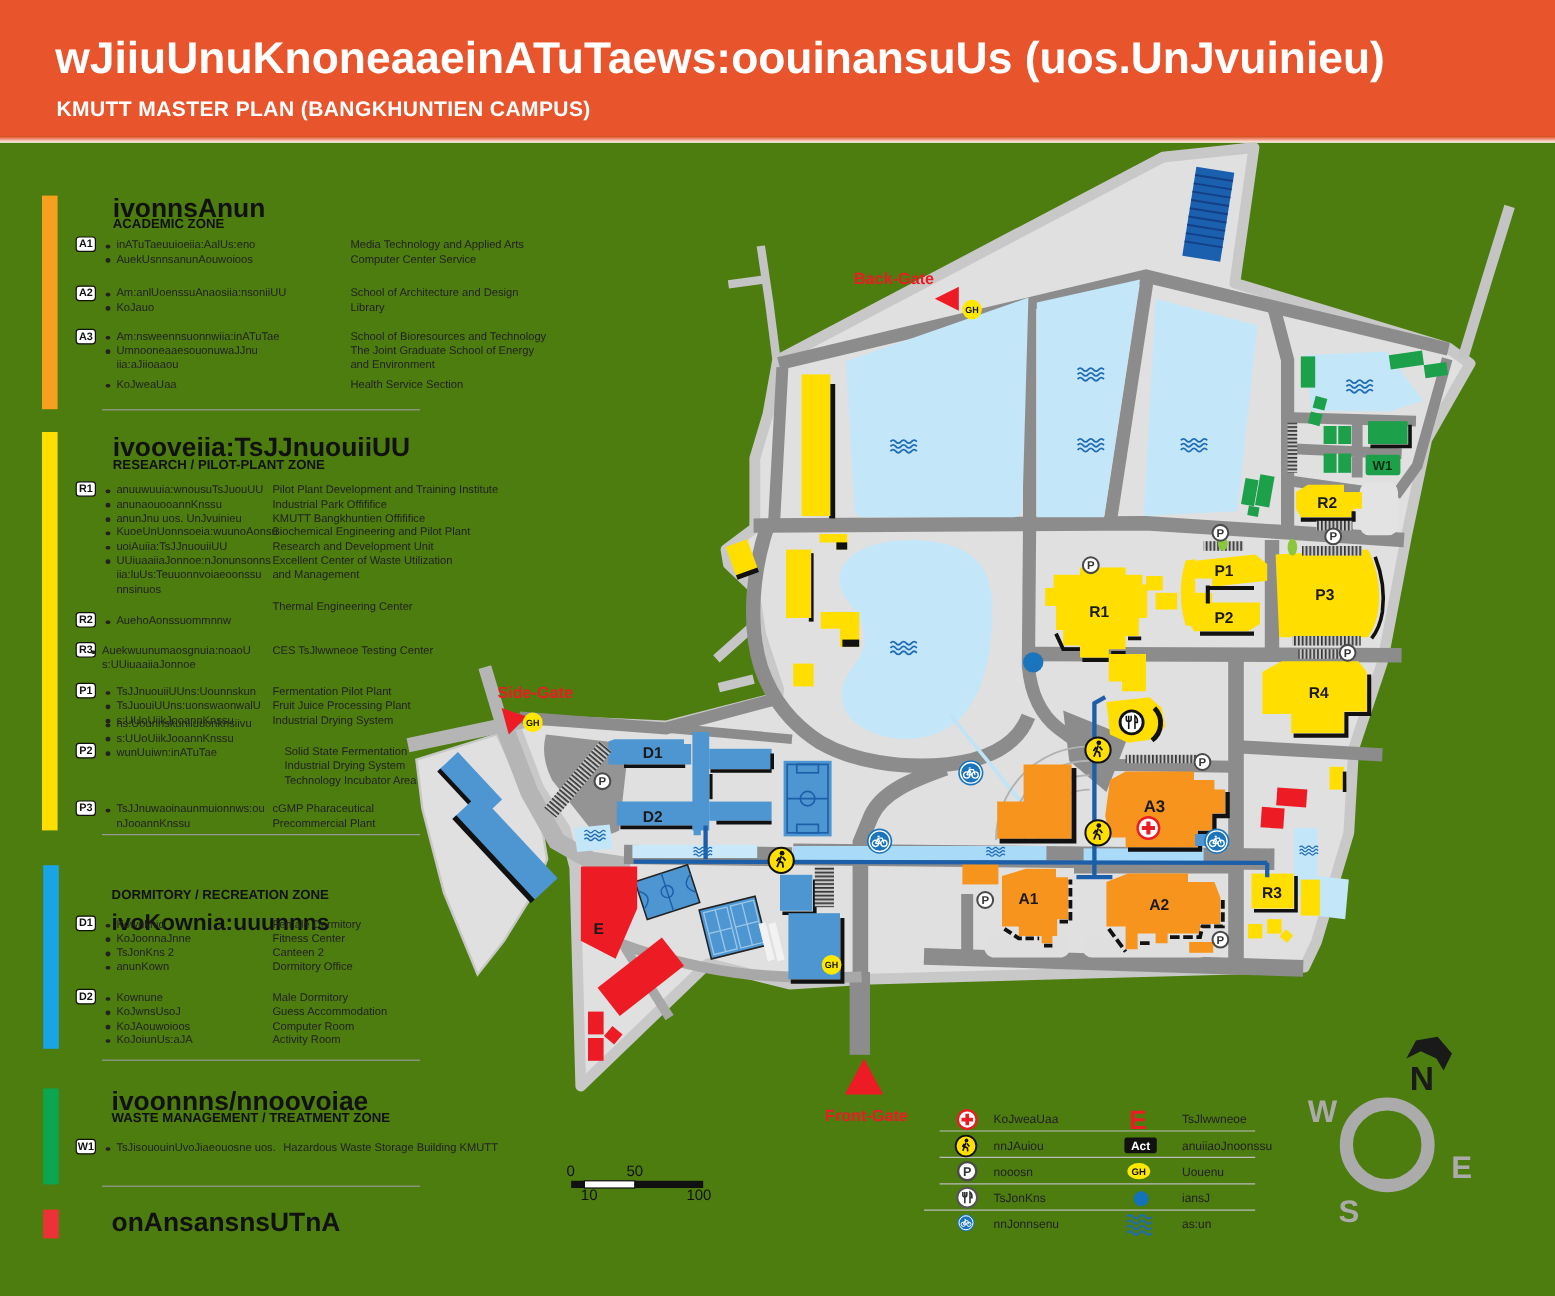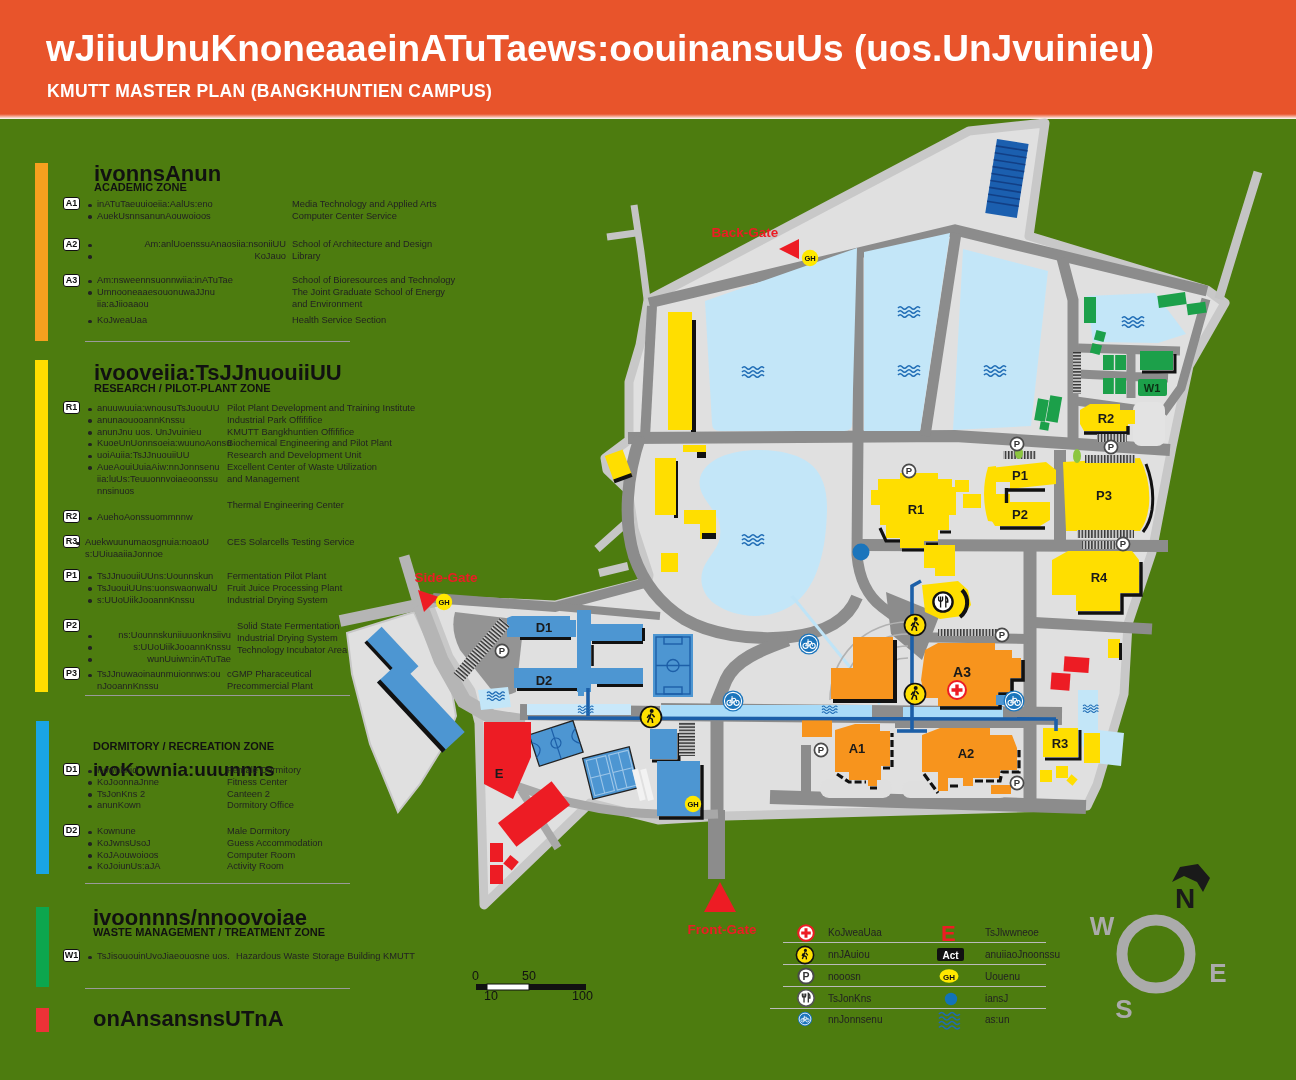--- a/index.html
+++ b/index.html
@@ -578,21 +578,21 @@
   <div class="ibox" style="left:63px;top:197px;">A1</div>
   <div class="itemgrid" style="left:86px;top:199px;width:200px;">
     <ul class="blt">
         <li class="b">inATuTaeuuioeiia:AalUs:eno</li>
         <li class="b">AuekUsnnsanunAouwoioos</li>
       </ul>
   </div>
   <div class="itemgrid" style="left:292px;top:199px;width:170px;">Media Technology and Applied Arts<br>Computer Center Service</div>
 
   <div class="ibox" style="left:63px;top:238px;">A2</div>
-  <div class="itemgrid" style="left:86px;top:239px;width:200px;text-align:right;">
+  <div class="itemgrid" style="left:86px;top:239px;width:200px;">
     <ul class="blt">
         <li class="b">Am:anlUoenssuAnaosiia:nsoniiUU</li>
         <li class="b">KoJauo</li>
       </ul>
   </div>
   <div class="itemgrid" style="left:292px;top:239px;width:170px;">School of Architecture and Design<br>Library</div>
 
   <div class="ibox" style="left:63px;top:274px;">A3</div>
   <div class="itemgrid" style="left:86px;top:275px;width:200px;">
     <ul class="blt">
@@ -617,21 +617,21 @@
   <div class="zsub" style="left:94px;top:382px;">RESEARCH / PILOT-PLANT ZONE</div>
 
   <div class="ibox" style="left:63px;top:401px;">R1</div>
   <div class="itemgrid" style="left:86px;top:403px;width:145px;">
     <ul class="blt">
         <li class="b">anuuwuuia:wnousuTsJuouUU</li>
         <li class="b">anunaouooannKnssu</li>
         <li class="b">anunJnu uos. UnJvuinieu</li>
         <li class="b">KuoeUnUonnsoeia:wuunoAonsu</li>
         <li class="b">uoiAuiia:TsJJnuouiiUU</li>
-        <li class="b">AueAouiUuiaAiw:nnJonnsenu</li>
+        <li class="b">UUiuaaiiaJonnoe:nJonunsonns</li>
         <li>iia:luUs:Teuuonnvoiaeoonssu</li>
         <li>nnsinuos</li>
       </ul>
   </div>
   <div class="itemgrid" style="left:227px;top:403px;width:230px;">Pilot Plant Development and Training Institute<br>Industrial Park Offififice<br>KMUTT Bangkhuntien Offififice<br>Biochemical Engineering and Pilot Plant<br>Research and Development Unit<br>Excellent Center of Waste Utilization<br>and Management</div>
 
   <div class="ibox" style="left:63px;top:510px;">R2</div>
   <div class="itemgrid" style="left:86px;top:512px;width:145px;">
       <ul class="blt">
         <li class="b">AuehoAonssuommnnw</li>
@@ -639,34 +639,34 @@
     </div>
   <div class="itemgrid" style="left:227px;top:500px;width:230px;">Thermal Engineering Center</div>
 
   <div class="ibox" style="left:63px;top:535px;">R3</div>
   <div class="itemgrid" style="left:74px;top:537px;width:145px;">
     <ul class="blt">
         <li class="b">Auekwuunumaosgnuia:noaoU</li>
         <li>s:UUiuaaiiaJonnoe</li>
       </ul>
   </div>
-  <div class="itemgrid" style="left:227px;top:537px;width:230px;">CES Solarcells Testing Service</div>
+  <div class="itemgrid" style="left:227px;top:537px;width:230px;">CES TsJlwwneoe Testing Center</div>
 
   <div class="ibox" style="left:63px;top:569px;">P1</div>
   <div class="itemgrid" style="left:86px;top:571px;width:145px;">
     <ul class="blt">
         <li class="b">TsJJnuouiiUUns:Uounnskun</li>
         <li class="b">TsJuouiUUns:uonswaonwalU</li>
         <li class="b">s:UUoUiikJooannKnssu</li>
       </ul>
   </div>
   <div class="itemgrid" style="left:227px;top:571px;width:230px;">Fermentation Pilot Plant<br>Fruit Juice Processing Plant<br>Industrial Drying System</div>
 
   <div class="ibox" style="left:63px;top:619px;">P2</div>
-  <div class="itemgrid" style="left:86px;top:630px;width:145px;text-align:right;">
+  <div class="itemgrid" style="left:86px;top:598px;width:145px;">
     <ul class="blt">
         <li class="b">ns:Uounnskuniiuuonknsiivu</li>
         <li class="b">s:UUoUiikJooannKnssu</li>
         <li class="b">wunUuiwn:inATuTae</li>
       </ul>
   </div>
   <div class="itemgrid" style="left:227px;top:621px;width:230px;margin-left:10px;">Solid State Fermentation<br>Industrial Drying System<br>Technology Incubator Area</div>
 
   <div class="ibox" style="left:63px;top:667px;">P3</div>
   <div class="itemgrid" style="left:86px;top:669px;width:145px;">

